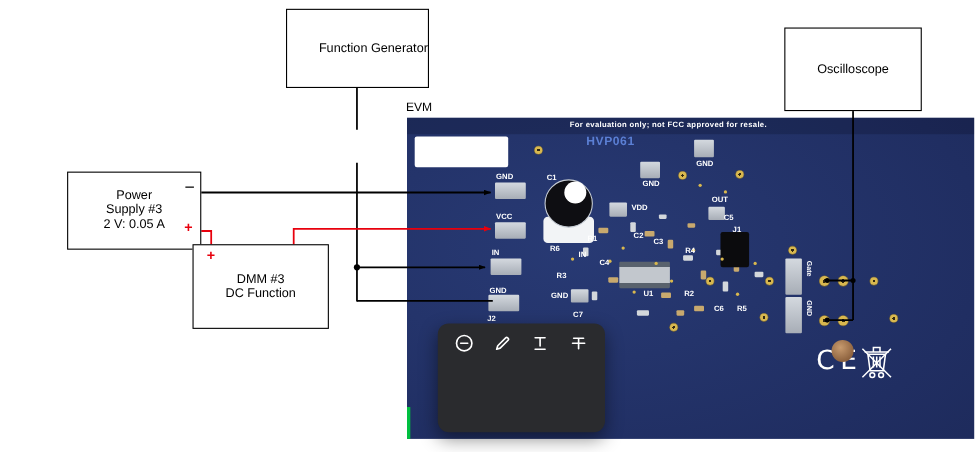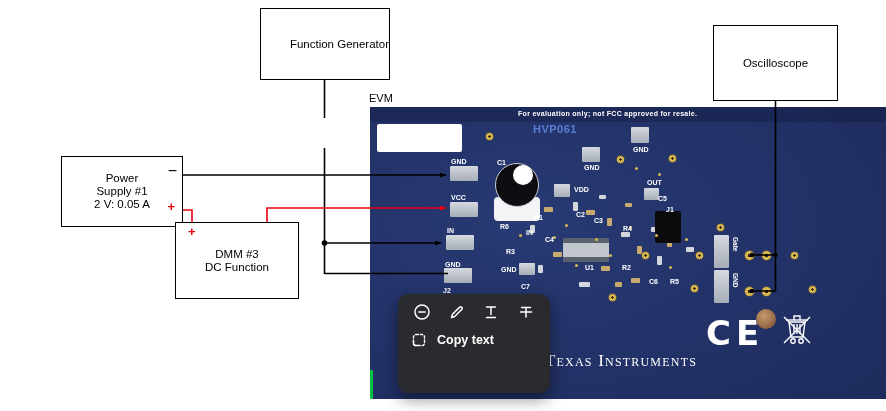--- a/index.html
+++ b/index.html
@@ -38,21 +38,21 @@
   .cmp{z-index:1;border-radius:1px;}
   .cmp.t{background:#c8a96e;} .cmp.g{background:#d3d7db;}
   .cap-base{left:124px;top:90px;width:46px;height:24px;background:#f2f4f6;border-radius:4px;z-index:2;}
   .cap-body{left:125px;top:56px;width:42px;height:42px;border-radius:50%;background:#0e0e12;border:1.5px solid #c6ccd4;z-index:2;}
   .cap-glint{left:143px;top:58px;width:20px;height:20px;border-radius:50%;background:#fff;z-index:3;}
   .j1-comp{left:285px;top:104px;width:26px;height:32px;background:#0b0b0d;border-radius:2px;z-index:2;}
   .u1-ic{left:193px;top:131px;width:46px;height:24px;z-index:2;border-radius:1px;
          background:linear-gradient(180deg,#59626d 0 5px,#c2c7cd 5px 19px,#59626d 19px 24px);}
   .ti-logo{left:175px;top:244px;font-family:"Liberation Serif",serif;font-variant:small-caps;
            font-size:17px;letter-spacing:1.2px;color:#fff;z-index:3;white-space:nowrap;}
-  .ce-mark{left:336px;top:206px;font-size:34px;letter-spacing:5px;color:#fff;z-index:3;font-family:"DejaVu Sans",sans-serif;font-weight:bold;}
+  .ce-mark{left:372px;top:206px;font-size:24px;letter-spacing:5px;color:#fff;z-index:3;font-family:"DejaVu Sans",sans-serif;}
   .brown-dot{left:386px;top:202px;width:20px;height:20px;border-radius:50%;z-index:3;
              background:radial-gradient(circle at 40% 35%,#c79a6e,#8a5f3c 75%);}
   .weee{left:410px;top:204px;z-index:3;}
   .weee svg{stroke:#fff;stroke-width:1.4;fill:none;}
   .green-strip{left:0;top:263px;width:3px;height:29px;background:#00c040;z-index:4;}
 
   
   .ctxmenu{position:absolute;left:398px;top:294px;width:152px;height:99px;background:#2a2b2e;
            border-radius:10px;z-index:30;box-shadow:0 6px 16px rgba(0,0,0,.45);color:#fff;}
   .ctx-toolbar{display:flex;justify-content:space-between;align-items:center;padding:8px 14px 2px 14px;}
@@ -70,21 +70,20 @@
   <div class="board" id="board">
     <div class="board-topstrip"></div>
     <div class="warning">For evaluation only; not FCC approved for resale.</div>
     <div class="model">HVP061</div>
     <div class="blank-label"></div>
     <div class="cap-base"></div>
     <div class="cap-body"></div>
     <div class="cap-glint"></div>
     <div class="j1-comp"></div>
     <div class="u1-ic"></div>
-    <div class="ti-logo">Texas Instruments</div>
     <div class="ce-mark">CE</div>
     <div class="brown-dot"></div>
     <div class="weee">
       <svg width="34" height="36" viewBox="0 0 32 36">
         <line x1="5" y1="9" x2="27" y2="9"></line>
         <path d="M13 9 V5 h6 v4"></path>
         <path d="M8 11 h16 l-2 15 h-12 z"></path>
         <line x1="13" y1="13" x2="13" y2="23"></line>
           <line x1="16" y1="13" x2="16" y2="23"></line>
           <line x1="19" y1="13" x2="19" y2="23"></line>
@@ -207,21 +206,21 @@
     <circle cx="752" cy="291" r="2.3" fill="#000"></circle>
   </svg>
 
   <div class="eqbox" style="left:260px;top:8px;width:128px;height:70px;align-items:flex-end;">
     <span>Function Generator</span>
   </div>
 
 
   <div class="eqbox" style="left:28px;top:156px;width:120px;height:69px;margin-left:33px;">
     <span>Power</span>
-    <span>Supply #1</span>
+    <span>Supply #3</span>
     <span>2 V: 0.05 A</span>
     <span class="term minus" style="right:5px;top:7px;">−</span>
     <span class="term plus" style="right:7px;top:43px;">+</span>
   </div>
 
   <div class="eqbox" style="left:175px;top:222px;width:122px;height:75px;">
     <span>DMM #3</span>
     <span>DC Function</span>
     <span class="term plus" style="left:12px;top:2px;">+</span>
   </div>
@@ -251,22 +250,15 @@
             <line x1="5.5" y1="15.5" x2="14.5" y2="15.5"></line>
           </svg>
       </button>
       <button>
         <svg width="20" height="20" viewBox="0 0 20 20">
             <path d="M5.5 5.5h9M10 5.5V15"></path>
             <line x1="4.5" y1="10" x2="15.5" y2="10"></line>
           </svg>
       </button>
     </div>
-    <div class="ctx-item">
-      <svg width="16" height="16" viewBox="0 0 16 16">
-        <rect x="2.5" y="2.5" width="11" height="11" rx="2.5" stroke-dasharray="2.4 1.9"></rect>
-        <path d="M2.5 9.5v2a2 2 0 0 0 2 2h2"></path>
-      </svg>
-      <span>Copy text</span>
-    </div>
   </div>
 
 </div>
 
 </body></html>

